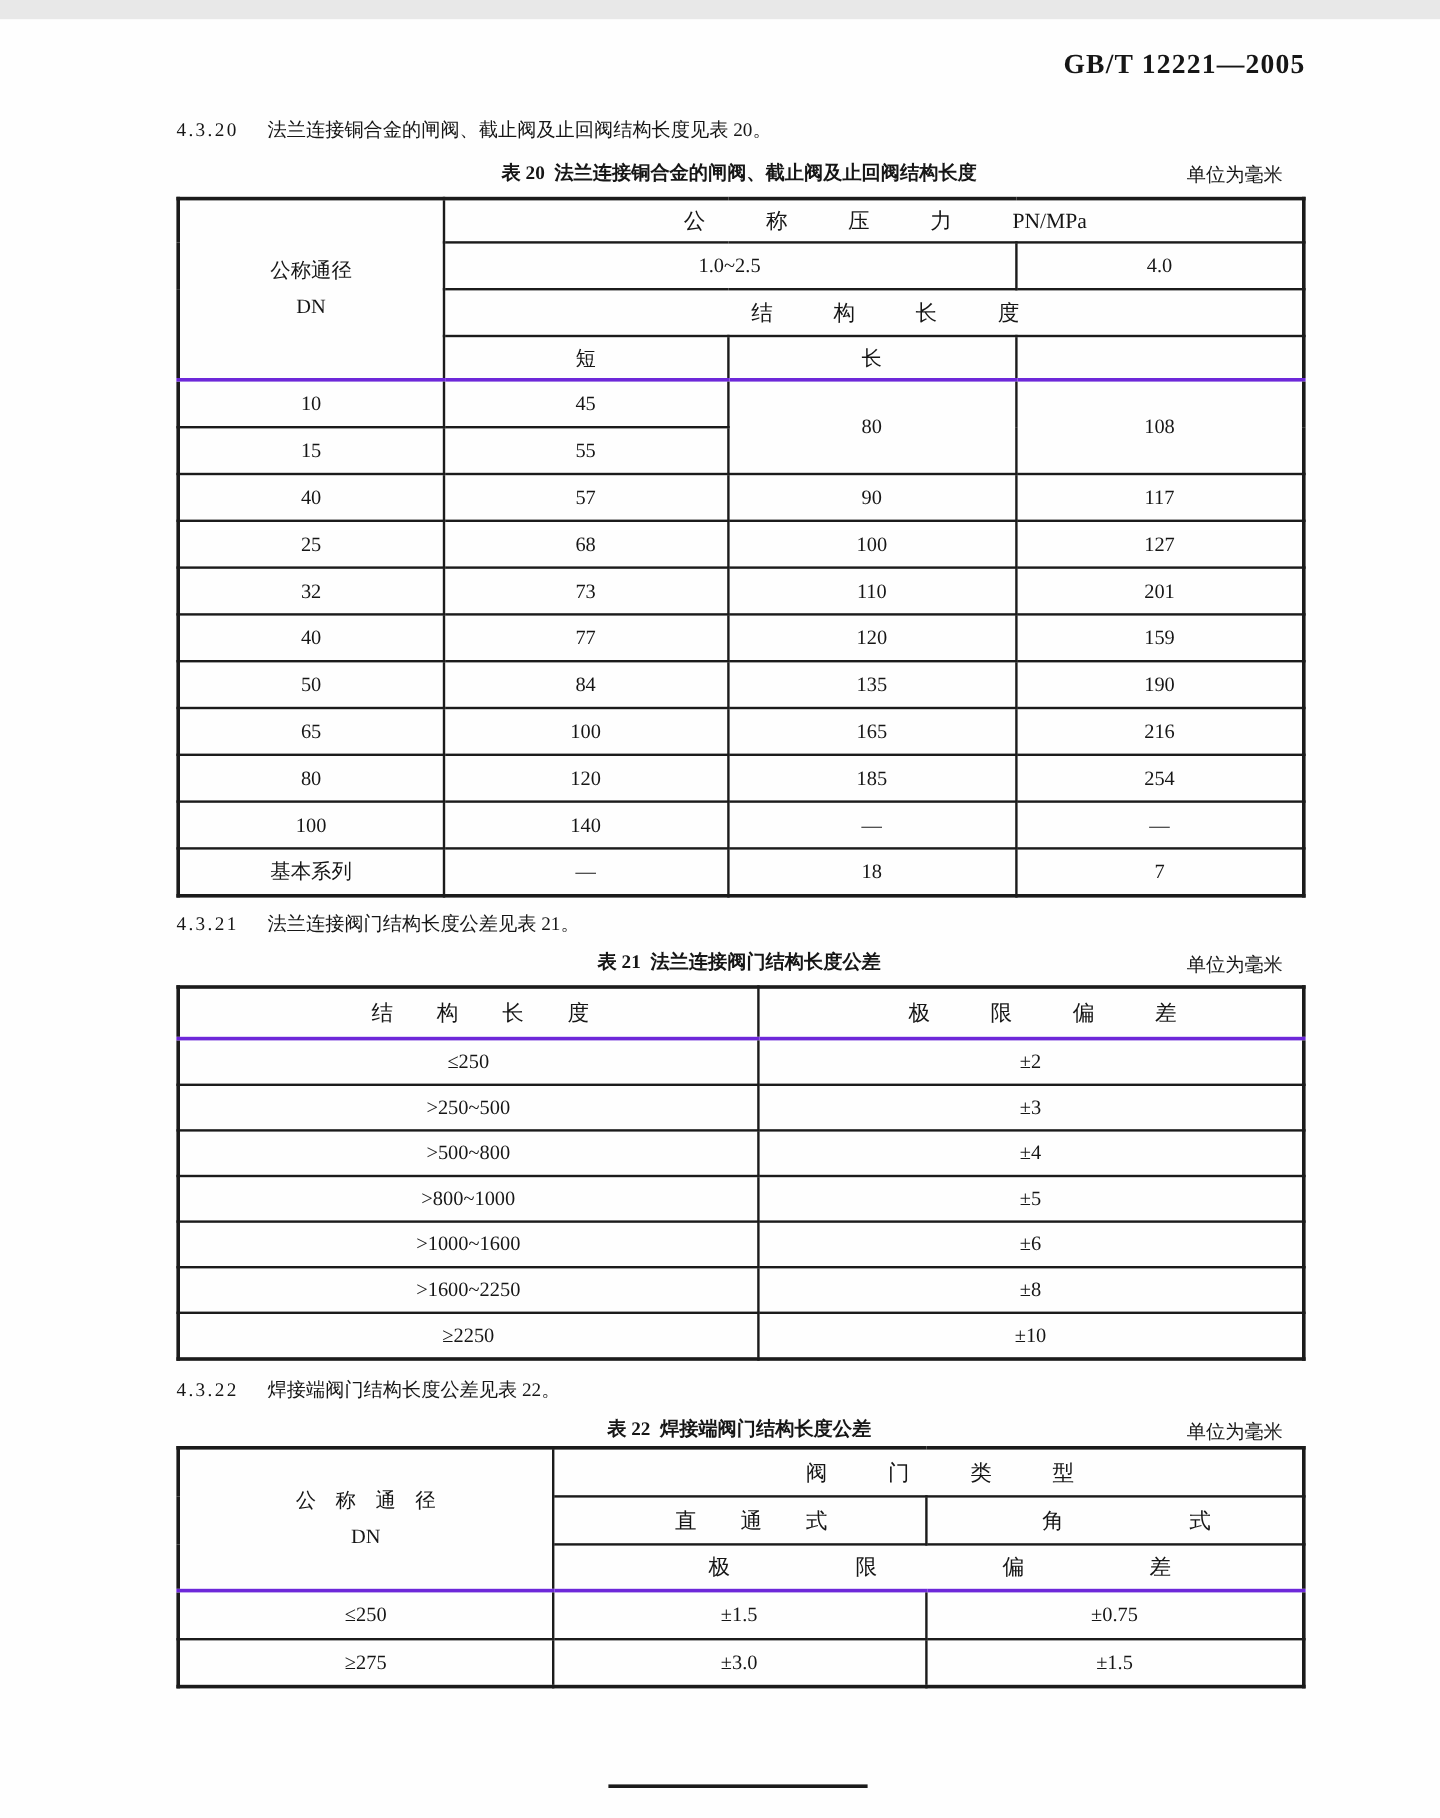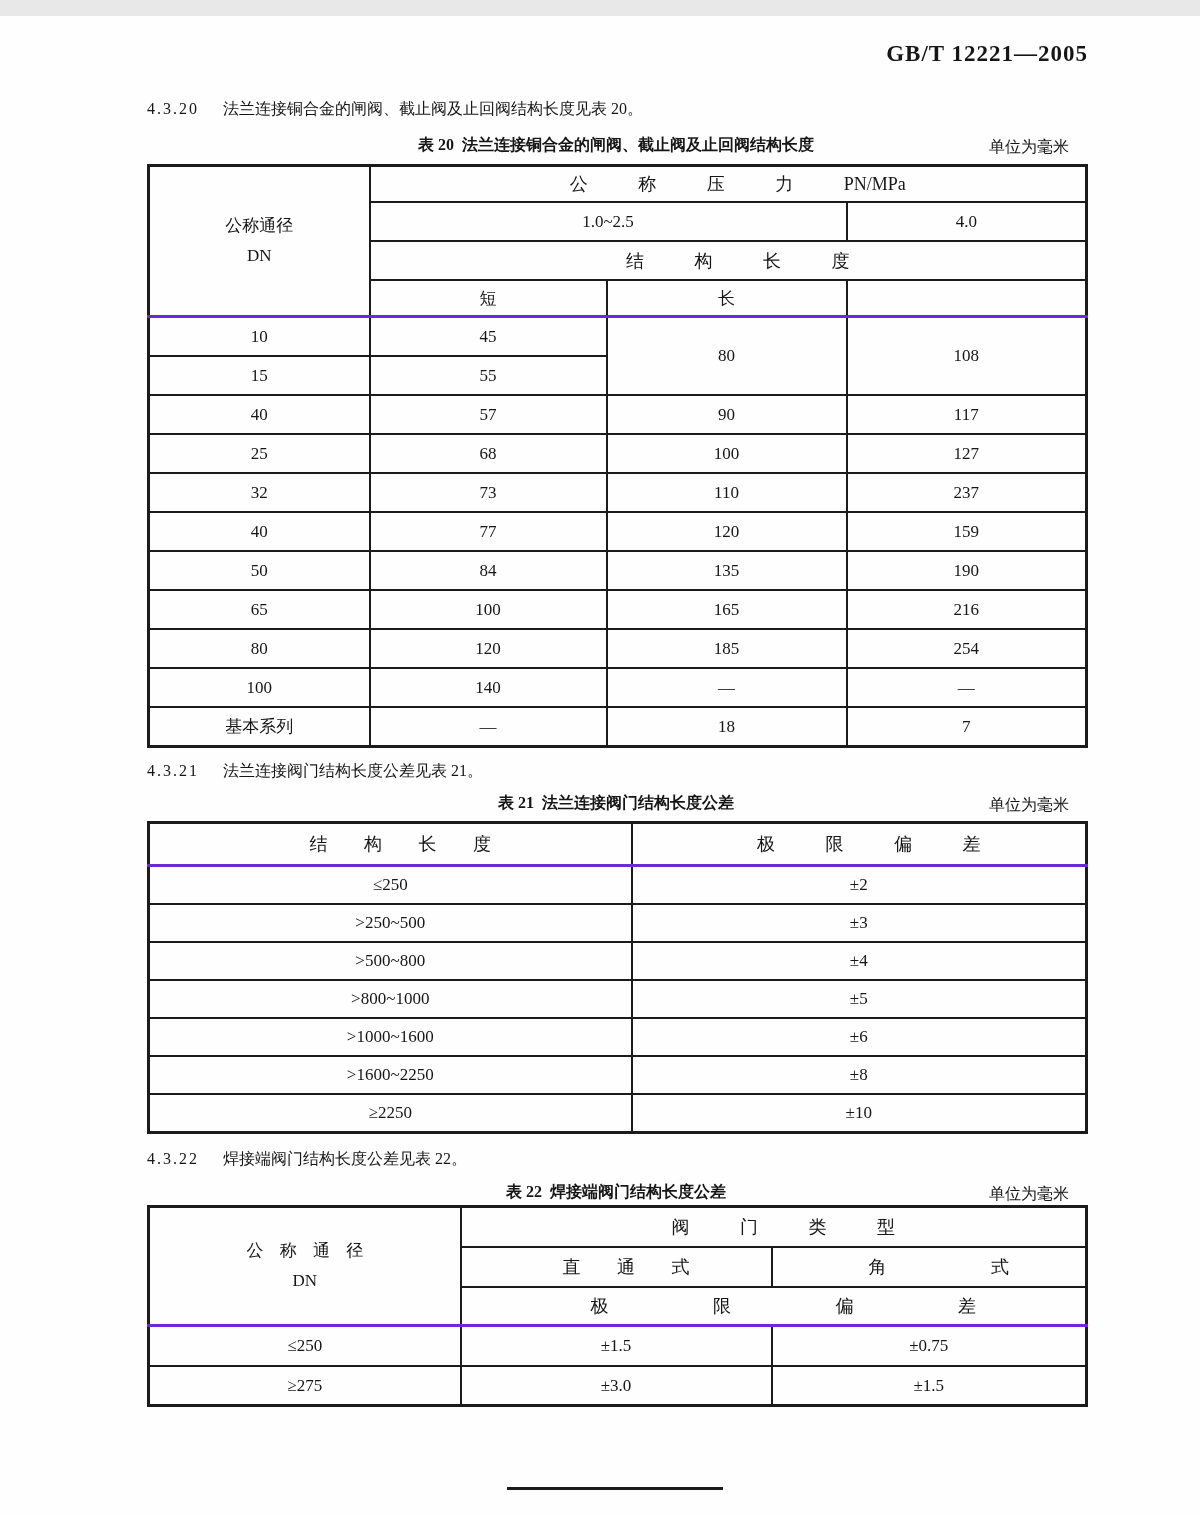--- a/index.html
+++ b/index.html
@@ -147,21 +147,21 @@
       <tr class="h37">
         <td>25</td>
         <td>68</td>
         <td>100</td>
         <td>127</td>
       </tr>
       <tr class="h37">
         <td>32</td>
         <td>73</td>
         <td>110</td>
-        <td>237</td>
+        <td>201</td>
       </tr>
       <tr class="h37">
         <td>40</td>
         <td>77</td>
         <td>120</td>
         <td>159</td>
       </tr>
       <tr class="h37">
         <td>50</td>
         <td>84</td>

